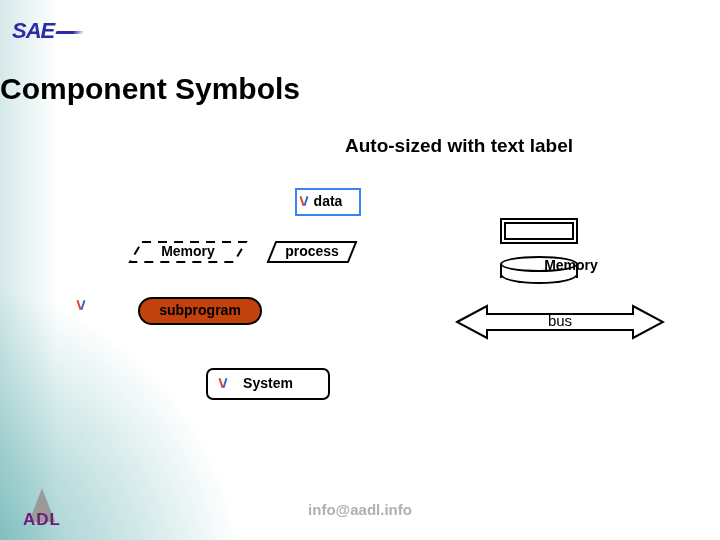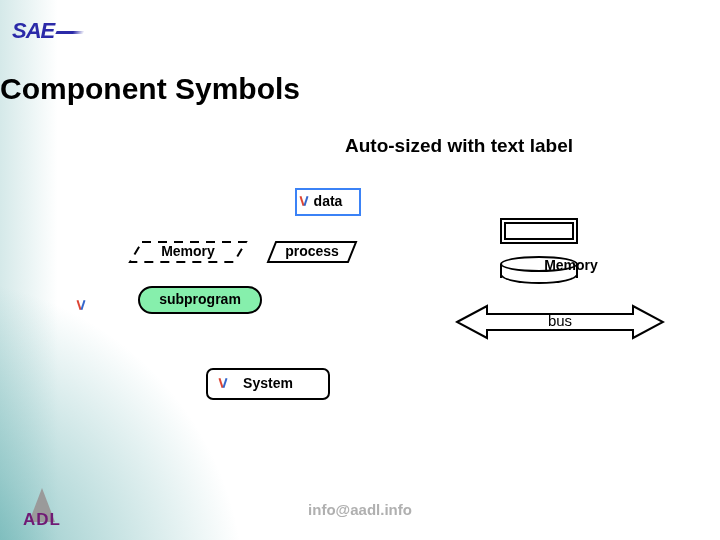--- a/index.html
+++ b/index.html
@@ -146,26 +146,26 @@
     left: 266px; top: 240px;
     width: 92px; height: 24px;
   }
   .process .lbl {
     position: absolute; left: 0; top: 0; width: 100%; height: 100%;
     line-height: 22px;
   }
 
   
   .subprogram {
-    left: 138px; top: 286px;
+    left: 138px; top: 297px;
     width: 120px; height: 24px;
     border: 2px solid #000;
     border-radius: 14px;
     line-height: 22px;
-    background: #86efac;
+    background: #c2410c;
   }
 
   
   .system {
     left: 206px; top: 368px;
     width: 120px; height: 28px;
     border: 2px solid #000;
     border-radius: 7px;
     line-height: 26px;
   }

